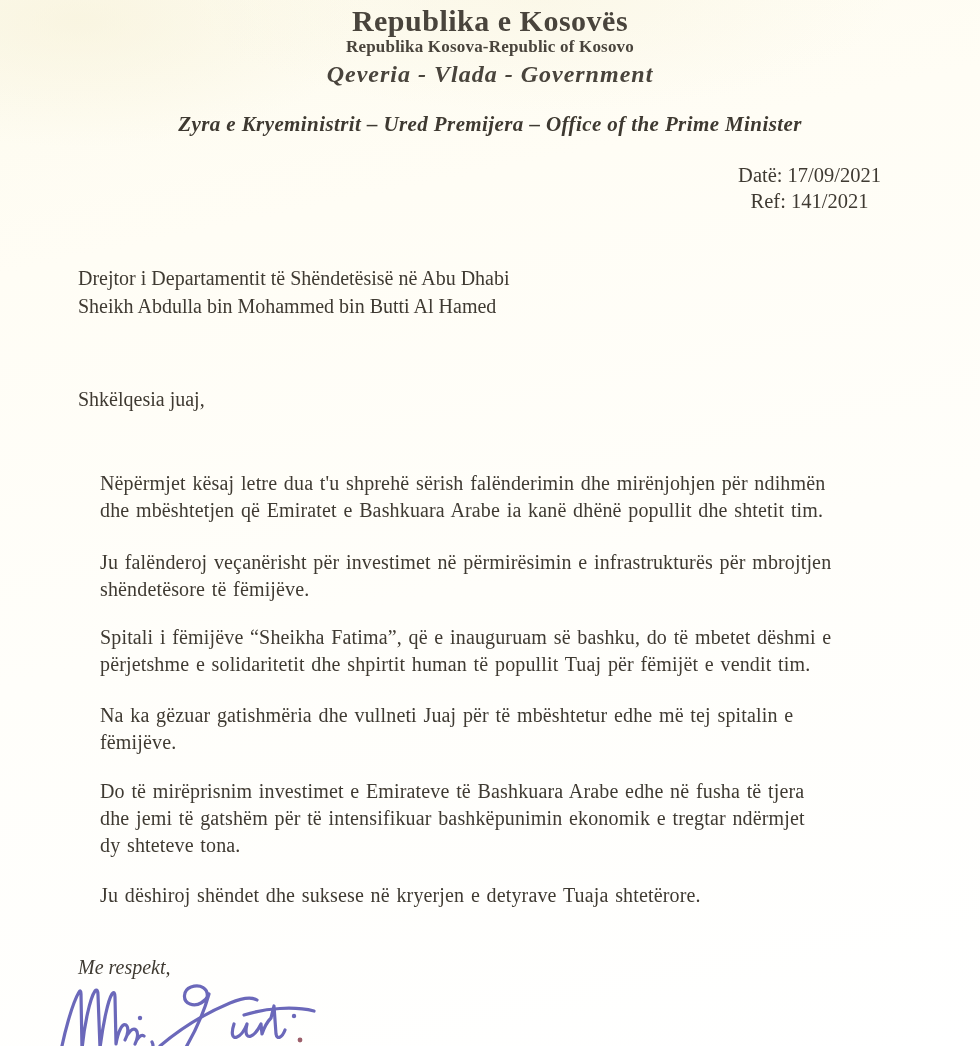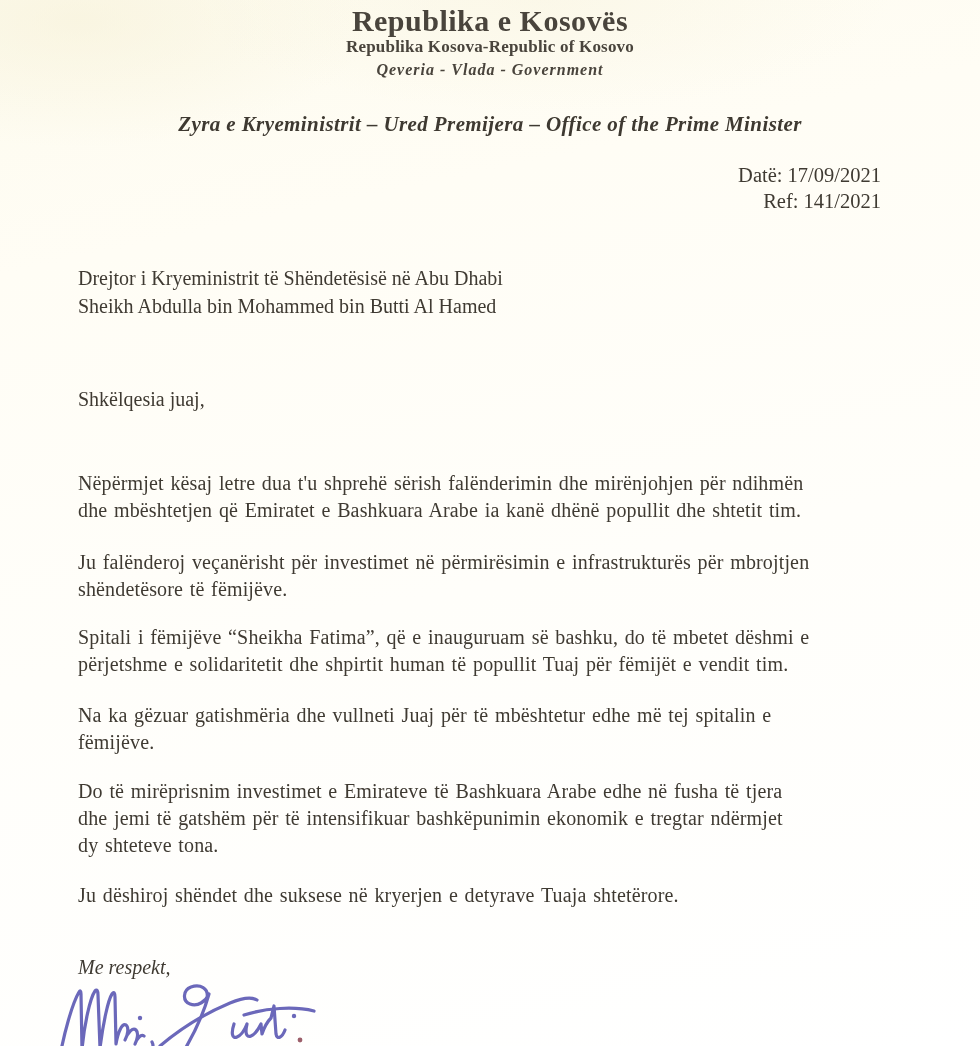--- a/index.html
+++ b/index.html
@@ -12,27 +12,27 @@
     color: #3f3a32;
     background:
       radial-gradient(ellipse 420px 180px at 8% 2%, rgba(246,240,214,.55), rgba(246,240,214,0) 70%),
       radial-gradient(ellipse 500px 160px at 55% 0%, rgba(248,243,222,.45), rgba(248,243,222,0) 70%),
       linear-gradient(168deg, #fdfbee 0%, #fffdf5 22%, #fffefa 55%, #ffffff 100%);
   }
   .abs { position: absolute; white-space: nowrap; }
   .center { left: 0; right: 0; text-align: center; }
   .hdr1 { top: 4px;  font-size: 30px; font-weight: bold; color: #49443c; letter-spacing: .5px; }
   .hdr2 { top: 37px; font-size: 17px; font-weight: bold; color: #49443c; letter-spacing: .2px; }
-  .hdr3 { top: 61px; font-size: 16px; font-weight: bold; font-style: italic; color: #49443c; letter-spacing: 1px; }
+  .hdr3 { top: 61px; font-size: 24px; font-weight: bold; font-style: italic; color: #49443c; letter-spacing: 1px; }
   .office { top: 112px; font-size: 21px; font-weight: bold; font-style: italic; color: #3e3931; letter-spacing: .4px; }
-  .meta { top: 162px; right: 99px; text-align: right; font-size: 20.5px; line-height: 26px; }
+  .meta { top: 162px; right: 99px; text-align: center; font-size: 20.5px; line-height: 26px; }
   .recipient { top: 264px; left: 78px; font-size: 20px; line-height: 28px; }
   .salutation { top: 388px; left: 78px; font-size: 20px; }
   .para { left: 78px; font-size: 20px; line-height: 27px; letter-spacing: .15px; word-spacing: 1.5px; }
-  .para span { display: block; white-space: nowrap; }
+  .para span { display: block; white-space: nowrap; margin-left: 22px; }
   .p1 { top: 470px; }
   .p2 { top: 549px; }
   .p3 { top: 624px; }
   .p4 { top: 702px; }
   .p5 { top: 778px; }
   .p6 { top: 882px; }
   .valediction { top: 956px; left: 78px; font-size: 20px; font-style: italic; }
   .signature { position: absolute; top: 982px; left: 54px; width: 280px; height: 80px; }
 </style>
 </head>
@@ -44,21 +44,21 @@
   <div class="abs center hdr2">Republika Kosova-Republic of Kosovo</div>
   <div class="abs center hdr3">Qeveria - Vlada - Government</div>
   <div class="abs center office">Zyra e Kryeministrit – Ured Premijera – Office of the Prime Minister</div>
 
   <div class="abs meta">
     <div>Datë: 17/09/2021</div>
     <div>Ref: 141/2021</div>
   </div>
 
   <div class="abs recipient">
-    <div>Drejtor i Kryeministrit të Shëndetësisë në Abu Dhabi</div>
+    <div>Drejtor i Departamentit të Shëndetësisë në Abu Dhabi</div>
     <div>Sheikh Abdulla bin Mohammed bin Butti Al Hamed</div>
   </div>
 
   <div class="abs salutation">Shkëlqesia juaj,</div>
 
   <div class="abs para p1">
     <span>Nëpërmjet kësaj letre dua t'u shprehë sërish falënderimin dhe mirënjohjen për ndihmën</span>
     <span>dhe mbështetjen që Emiratet e Bashkuara Arabe ia kanë dhënë popullit dhe shtetit tim.</span>
   </div>
 

